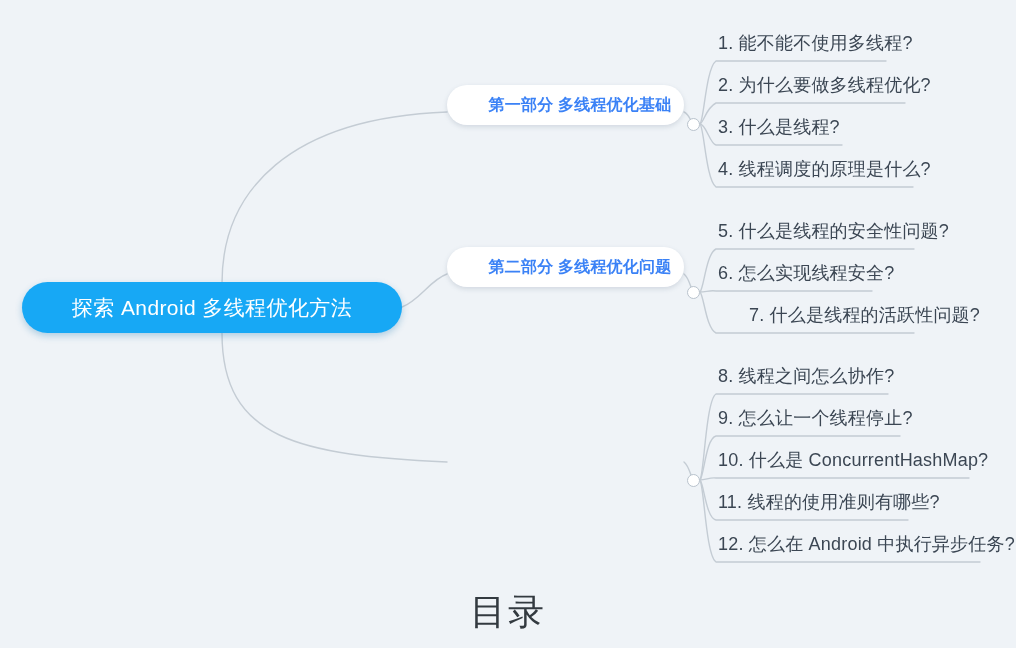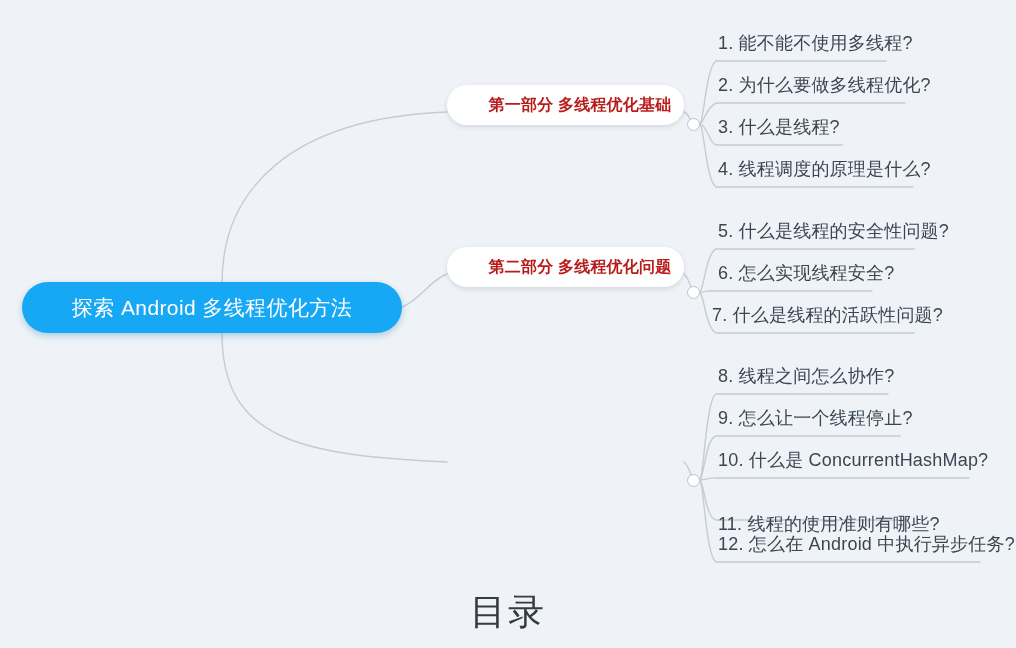--- a/index.html
+++ b/index.html
@@ -55,21 +55,21 @@
     background: #ffffff;
     border-radius: 20px;
     box-shadow: 0 2px 5px rgba(90,110,135,0.20);
     display: flex;
     align-items: center;
     justify-content: center;
     padding: 0 22px;
     box-sizing: border-box;
   }
   .branch-label {
-    color: #b91c1c;
+    color: #3b82f6;
     font-size: 16px;
     font-weight: bold;
     white-space: nowrap;
     letter-spacing: 0.2px;
     margin-left: 29px;
   }
   #branch-0 { left: 447px; top: 85px;  width: 237px; }
   #branch-1 { left: 447px; top: 247px; width: 237px; }
   #branch-2 { left: 447px; top: 441px; width: 237px; }
 
@@ -179,34 +179,34 @@
   <div class="leaf" style="left:718px; top:154px;">
     <span class="leaf-label">4. 线程调度的原理是什么?</span>
   </div>
 
   <div class="leaf" style="left:718px; top:216px;">
     <span class="leaf-label">5. 什么是线程的安全性问题?</span>
   </div>
   <div class="leaf" style="left:718px; top:258px;">
     <span class="leaf-label">6. 怎么实现线程安全?</span>
   </div>
-  <div class="leaf" style="left:712px; top:300px;">
+  <div class="leaf" style="left:749px; top:300px;">
     <span class="leaf-label">7. 什么是线程的活跃性问题?</span>
   </div>
 
   <div class="leaf" style="left:718px; top:361px;">
     <span class="leaf-label">8. 线程之间怎么协作?</span>
   </div>
   <div class="leaf" style="left:718px; top:403px;">
     <span class="leaf-label">9. 怎么让一个线程停止?</span>
   </div>
   <div class="leaf" style="left:718px; top:445px;">
     <span class="leaf-label">10. 什么是 ConcurrentHashMap?</span>
   </div>
-  <div class="leaf" style="left:718px; top:509px;">
+  <div class="leaf" style="left:718px; top:487px;">
     <span class="leaf-label">11. 线程的使用准则有哪些?</span>
   </div>
   <div class="leaf" style="left:718px; top:529px;">
     <span class="leaf-label">12. 怎么在 Android 中执行异步任务?</span>
   </div>
 
   <div class="caption">
     <span class="caption-text">目录</span>
   </div>
 

